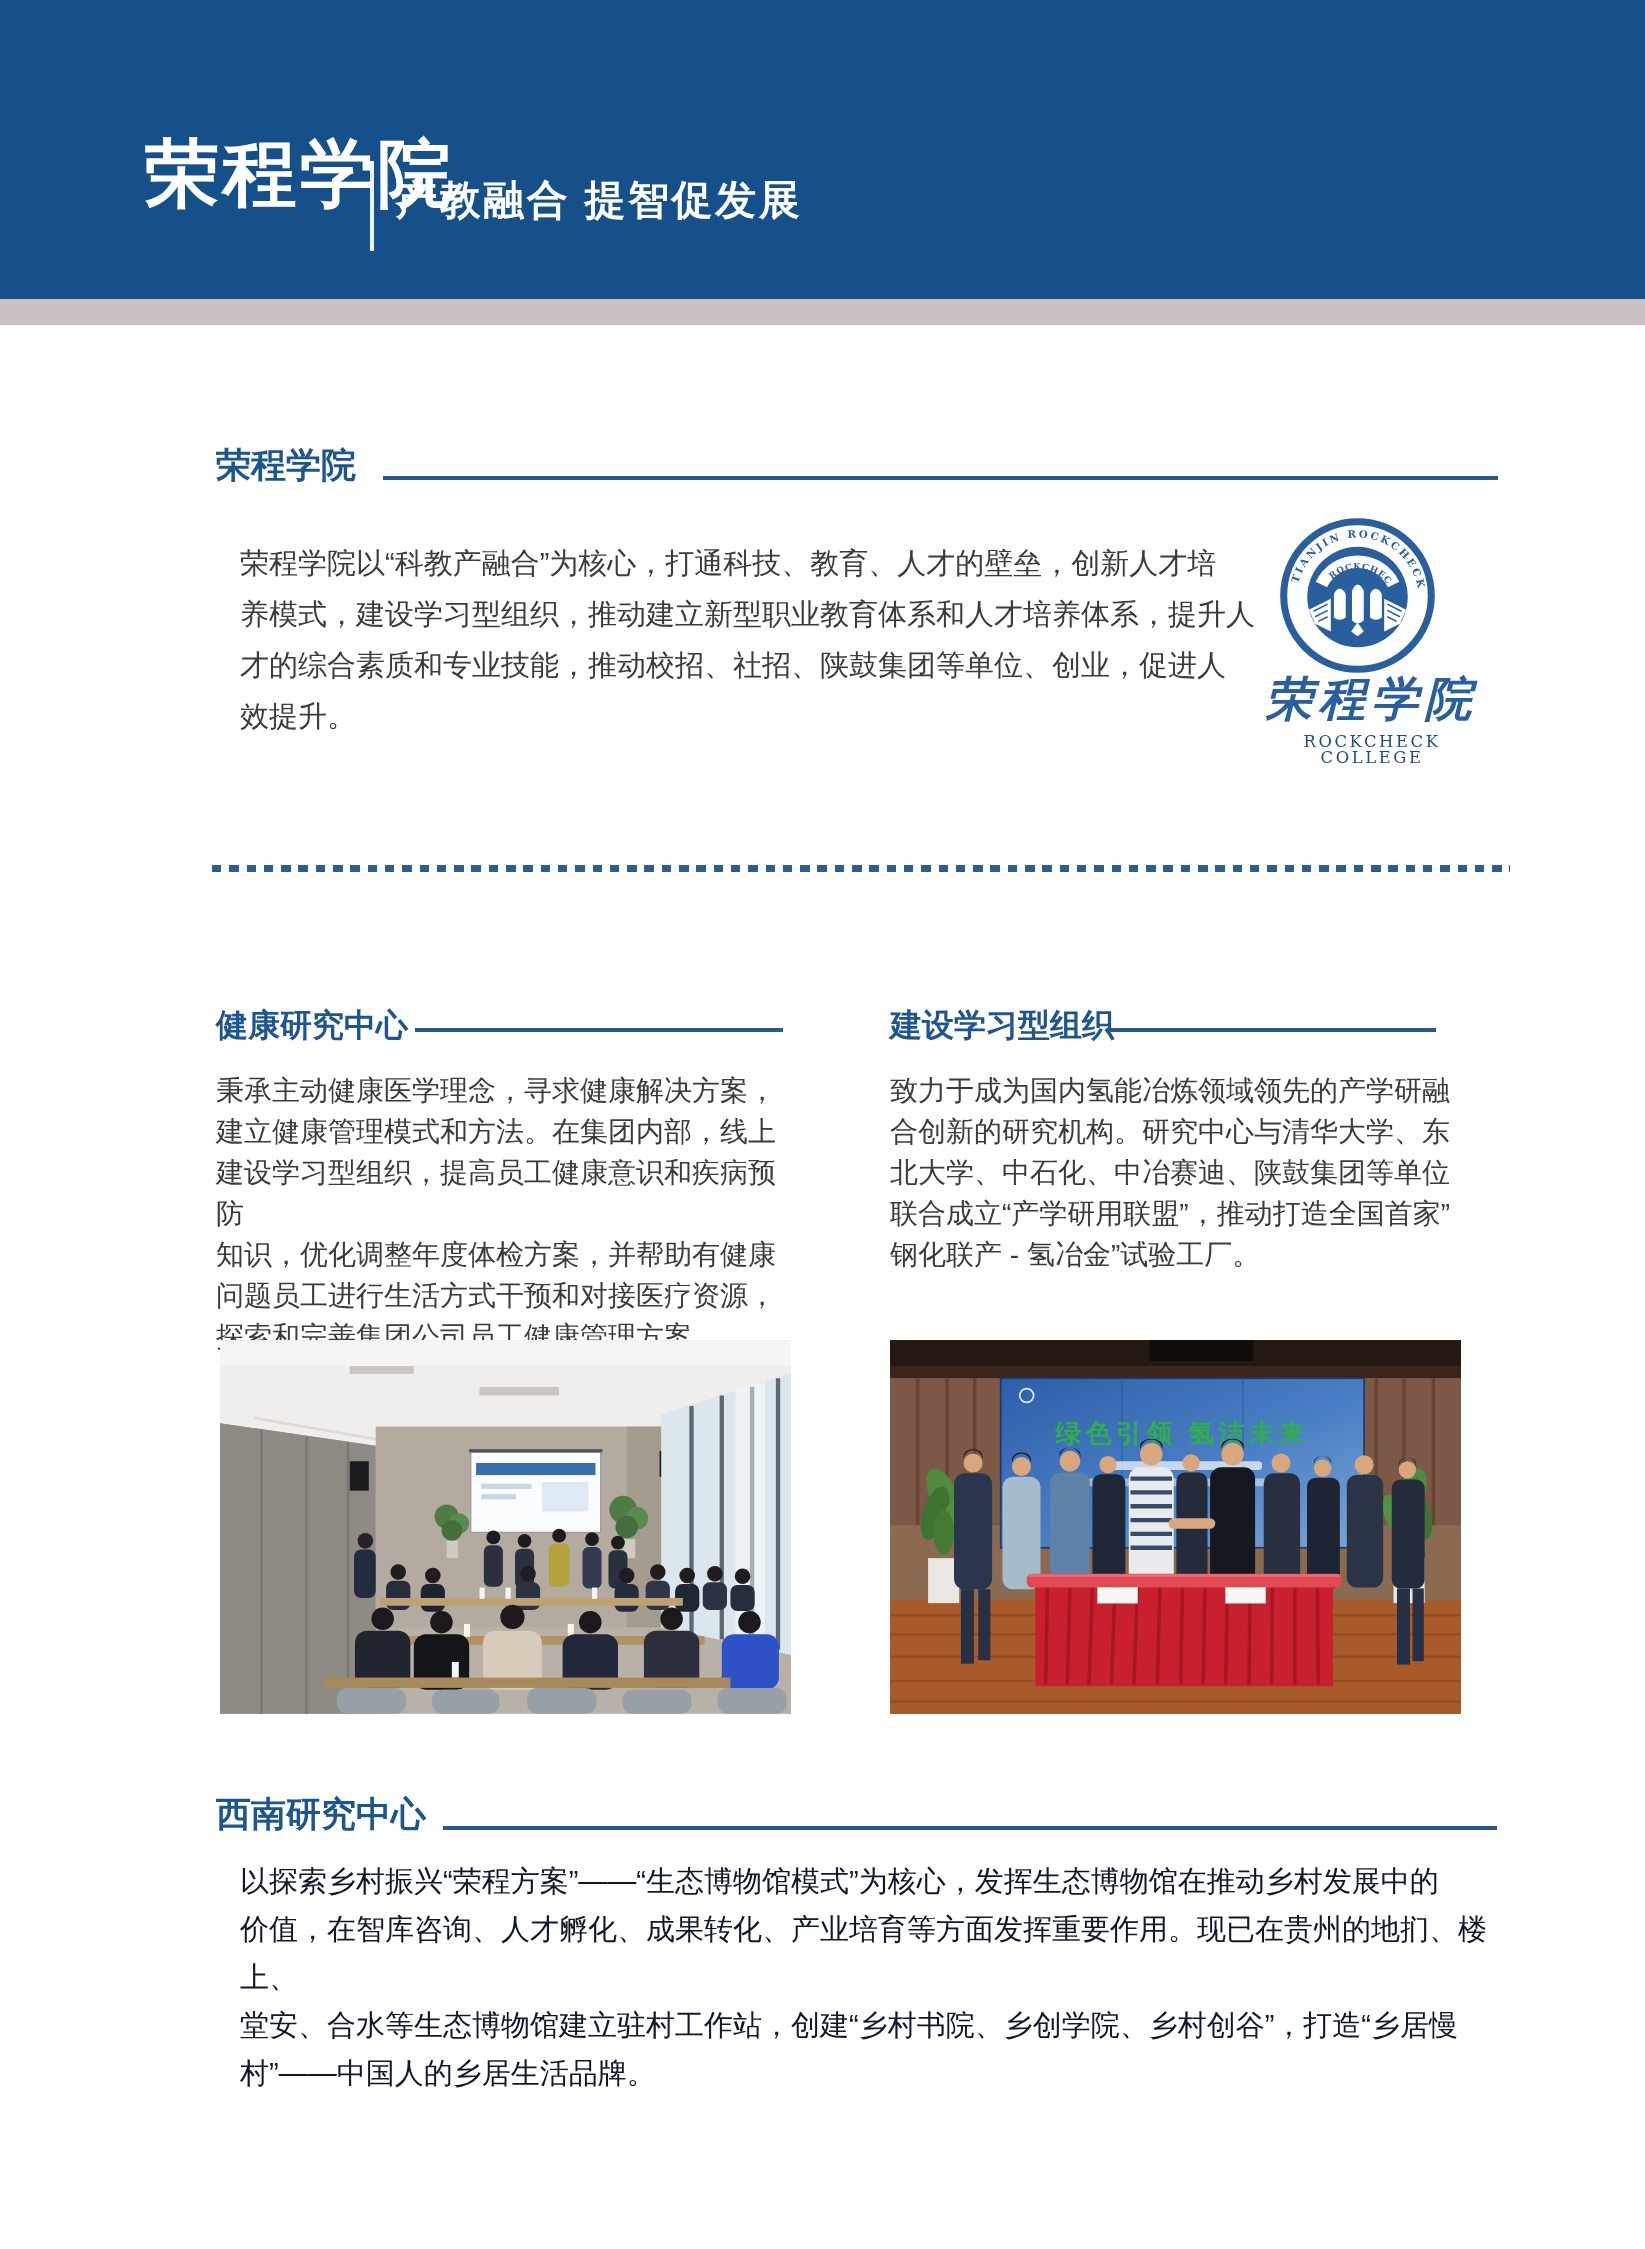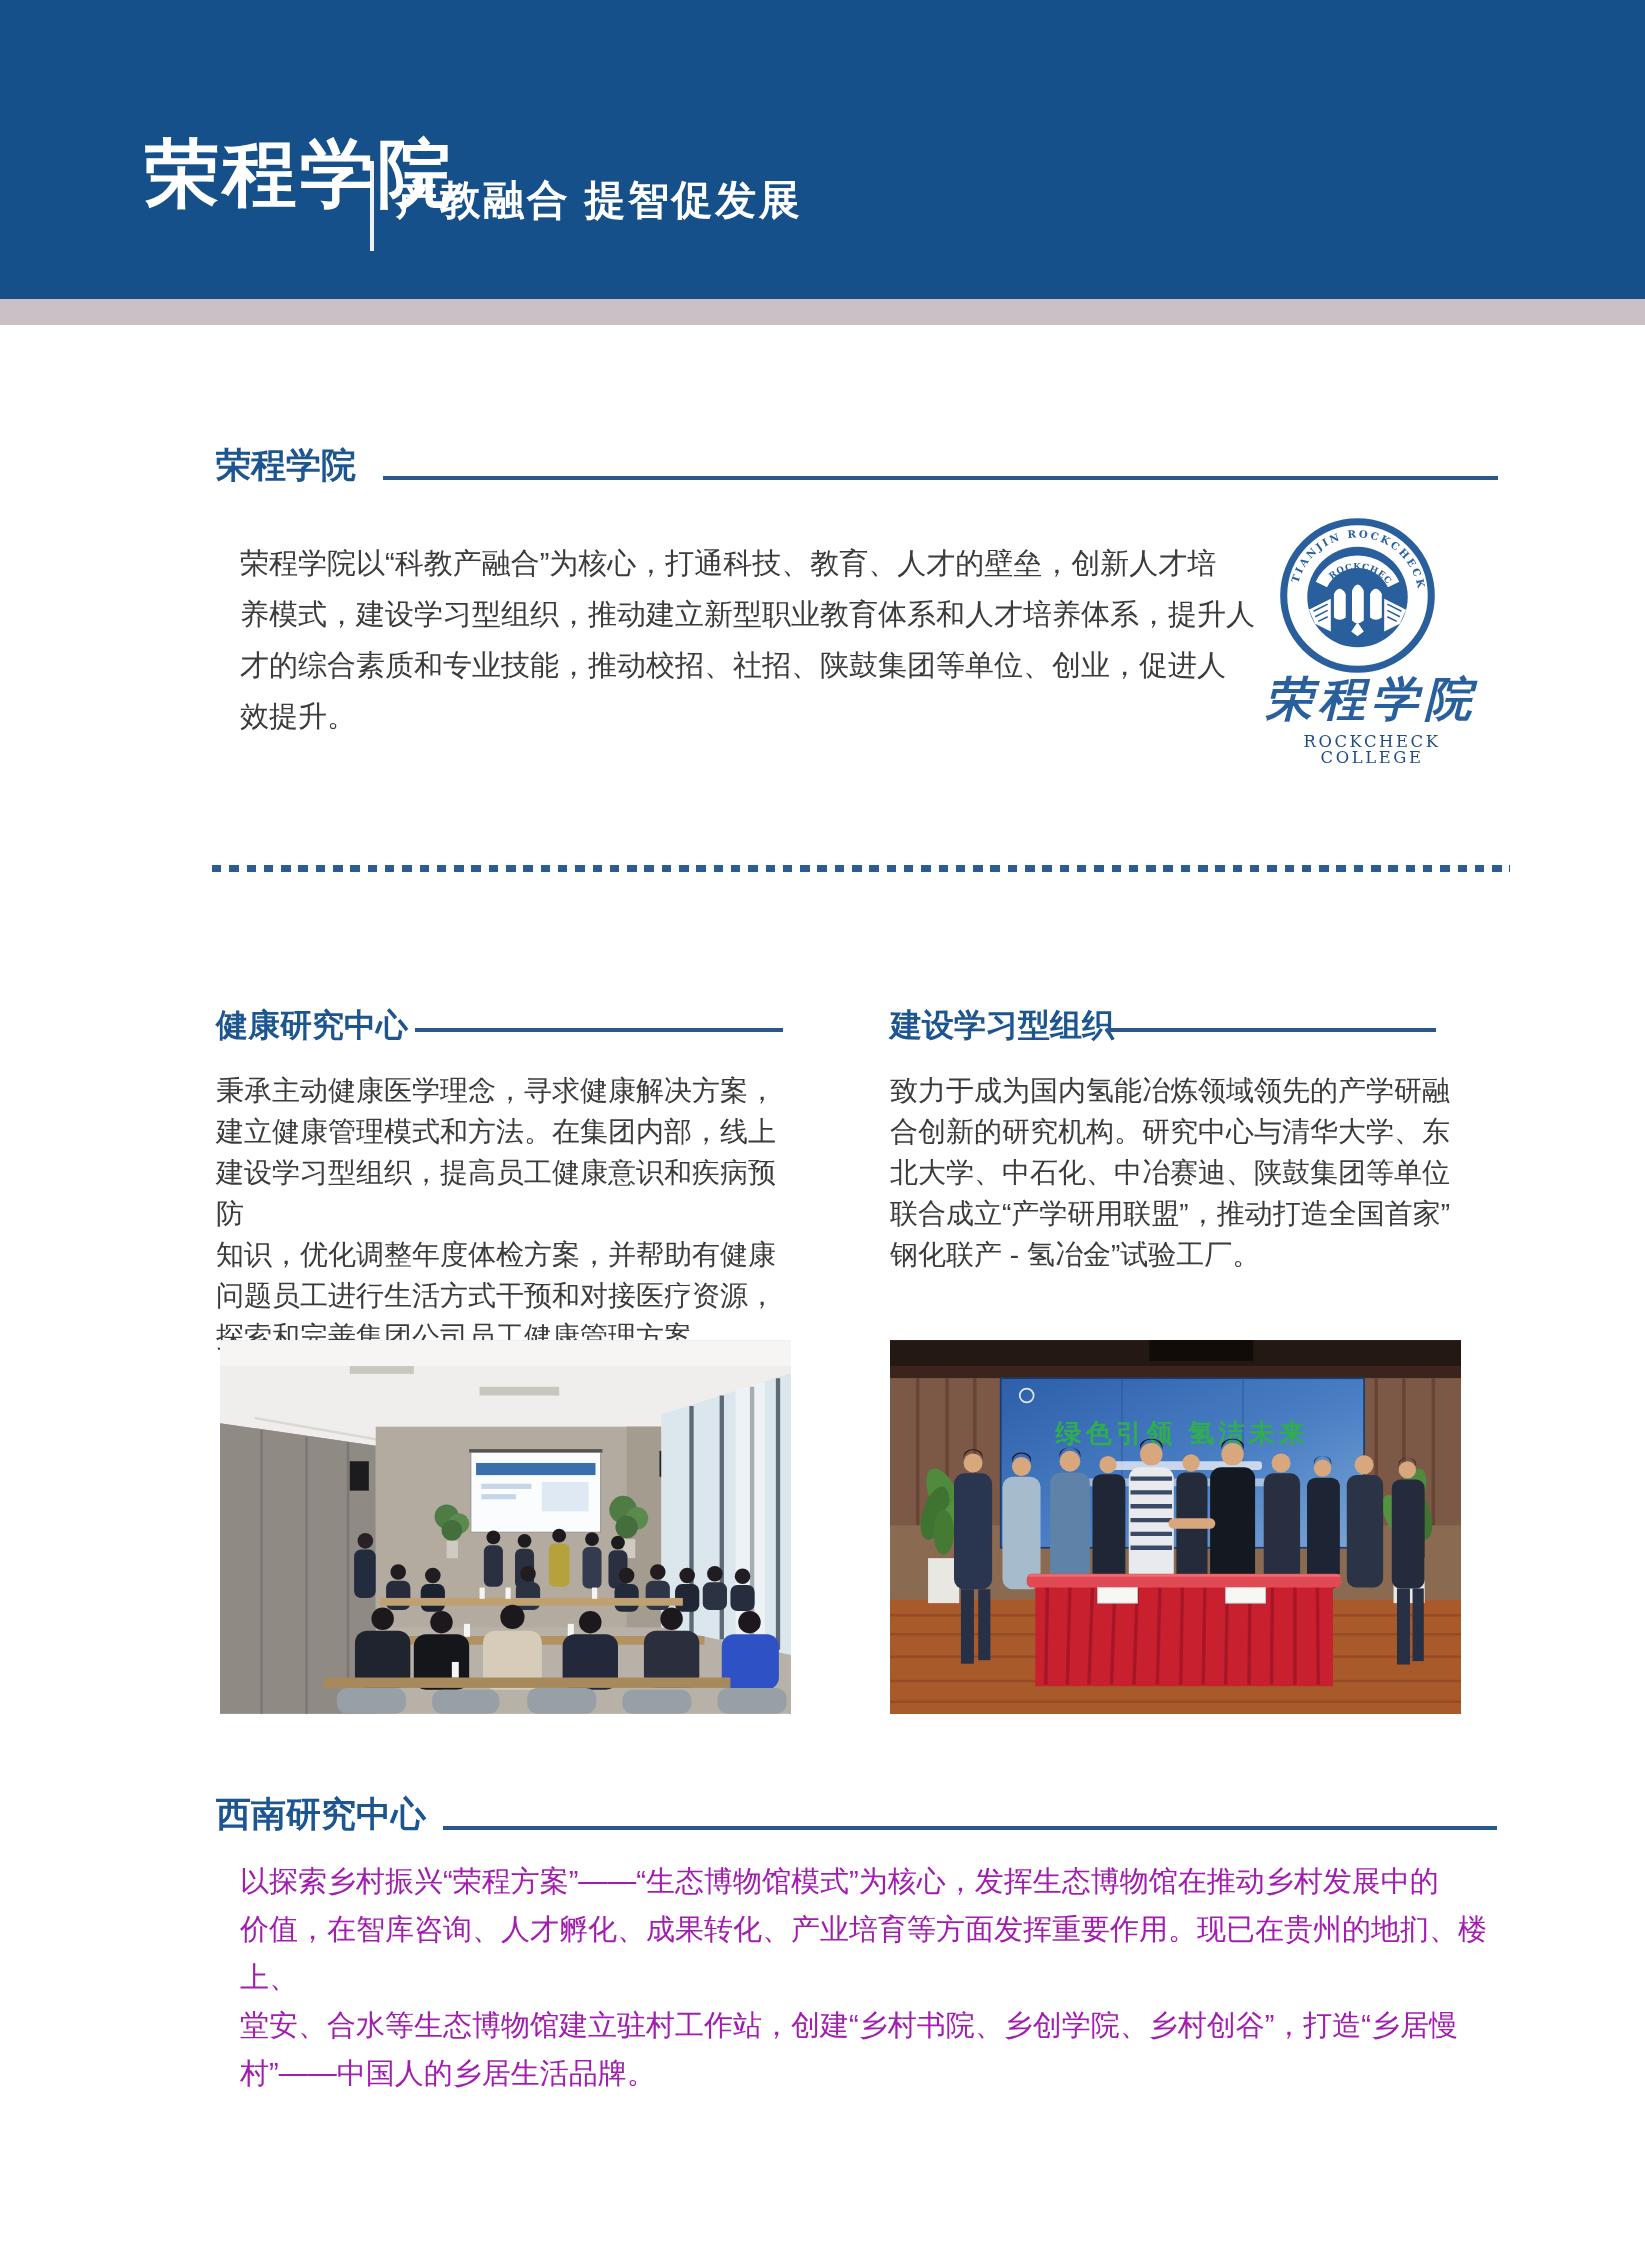--- a/index.html
+++ b/index.html
@@ -44,21 +44,21 @@
   .colp-left{left:216px;top:1070px;width:584px;}
   .colp-right{left:890px;top:1070px;width:584px;}
 
   .photo{width:571px;height:374px;overflow:hidden;}
   .photo-left{left:220px;top:1340px;}
   .photo-right{left:890px;top:1340px;}
 
   
   .sec4-heading{left:216px;top:1796px;font-size:35px;}
   .sec4-line{left:443px;top:1826px;width:1054px;}
-  .sec4-para{left:240px;top:1857px;width:1276px;font-size:29px;line-height:48px;color:#a21caf;white-space:pre-line;}
+  .sec4-para{left:240px;top:1857px;width:1276px;font-size:29px;line-height:48px;color:#0f172a;white-space:pre-line;}
 </style>
 </head>
 <body>
 
 <div class="abs header-band"></div>
 <div class="abs header-title">荣程学院</div>
 <div class="abs header-divider"></div>
 <div class="abs header-subtitle">产教融合 提智促发展</div>
 <div class="abs accent-stripe"></div>
 

